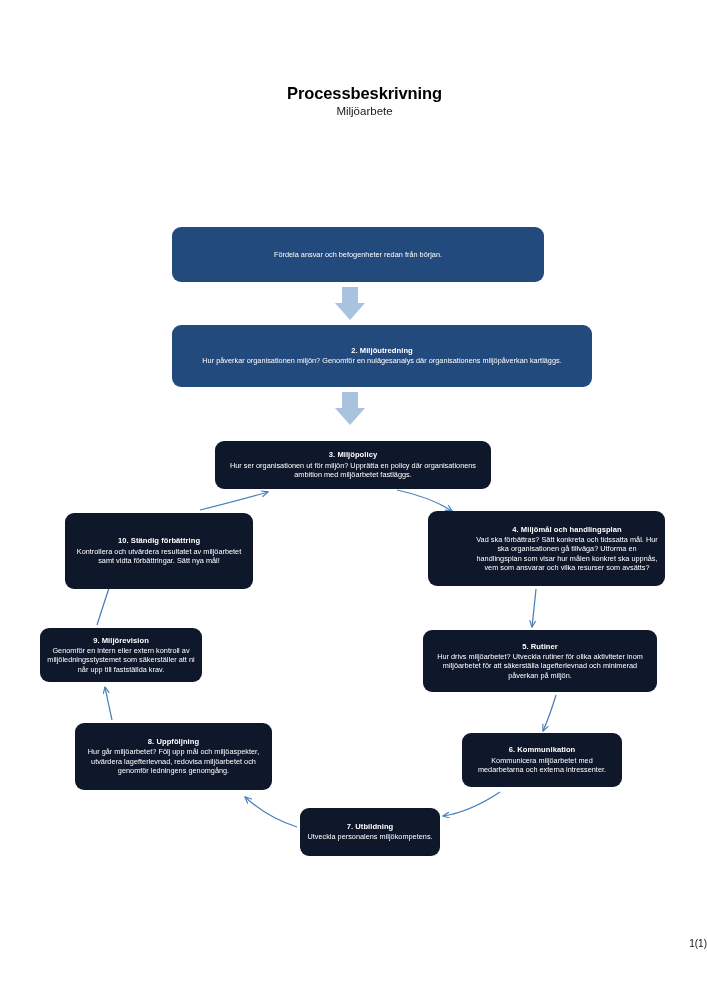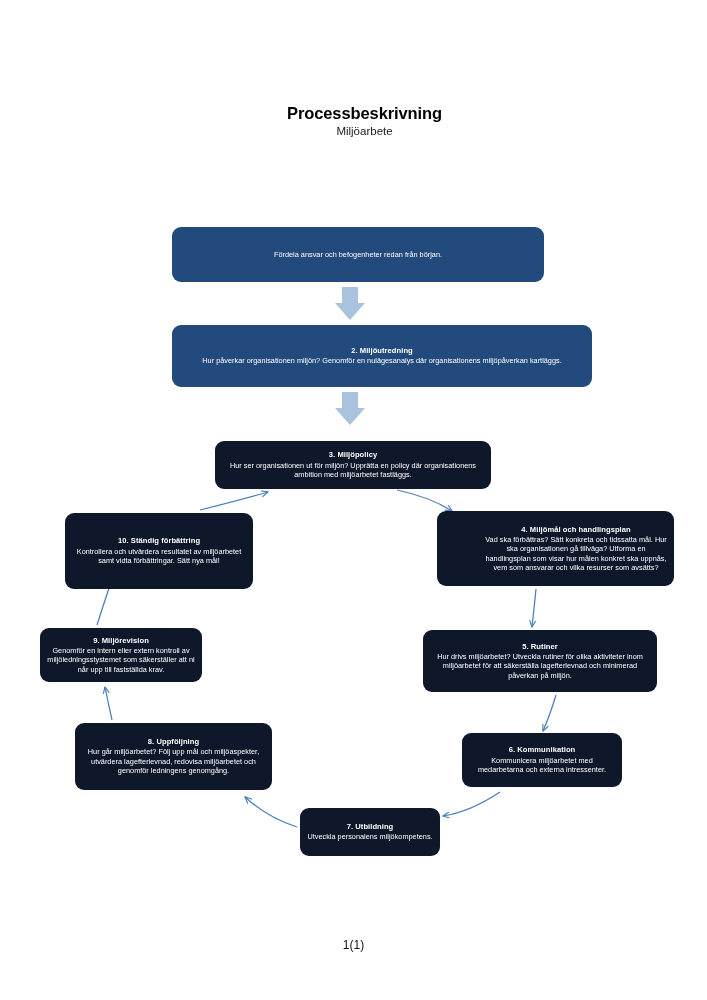--- a/index.html
+++ b/index.html
@@ -12,21 +12,20 @@
   }
   #page{position:relative;width:707px;height:1000px;}
 
   
   .header{position:absolute;left:0;top:84px;width:707px;text-align:center;}
   .header .ttl{
     font-size:16.5px;font-weight:bold;color:#000000;
     letter-spacing:-0.1px;line-height:19px;
     display:block;
     padding-left:22px;
-    margin-top:20px;
   }
   .header .sub{
     font-size:11.5px;font-weight:normal;color:#1a1a1a;
     line-height:15px;display:block;margin-top:1px;
     padding-left:22px;
   }
 
   
   #wires{position:absolute;left:0;top:0;width:707px;height:1000px;}
 
@@ -49,32 +48,32 @@
     display:block;font-weight:normal;font-size:7.3px;line-height:9.4px;
     letter-spacing:0.02px;
   }
   .dark{background:#234a7d;}
   .mid {background:#0f172a;}
 
   
   #n1 {left:172px;top:227px;width:372px;height:55px;}
   #n2 {left:172px;top:325px;width:420px;height:62px;}
   #n3 {left:215px;top:441px;width:276px;height:48px;}
-  #n4 {left:437px;top:511px;width:237px;height:75px;padding-left:48px;}
+  #n4 {left:428px;top:511px;width:237px;height:75px;padding-left:48px;}
   #n5 {left:423px;top:630px;width:234px;height:62px;}
   #n6 {left:462px;top:733px;width:160px;height:54px;}
   #n7 {left:300px;top:808px;width:140px;height:48px;}
   #n8 {left:75px;top:723px;width:197px;height:67px;}
   #n9 {left:40px;top:628px;width:162px;height:54px;}
   #n10{left:65px;top:513px;width:188px;height:76px;}
 
   
   .footer{
-    position:absolute;left:0;top:938px;width:707px;text-align:center;
-    font-size:12px;color:#111111;
+    position:absolute;left:0;top:938px;width:707px;text-align:right;
+    font-size:10px;color:#111111;
   }
 </style>
 </head>
 <body>
 
 <div id="page">
 
   <div class="header">
     <span class="ttl">Processbeskrivning</span>
     <span class="sub">Miljöarbete</span>

